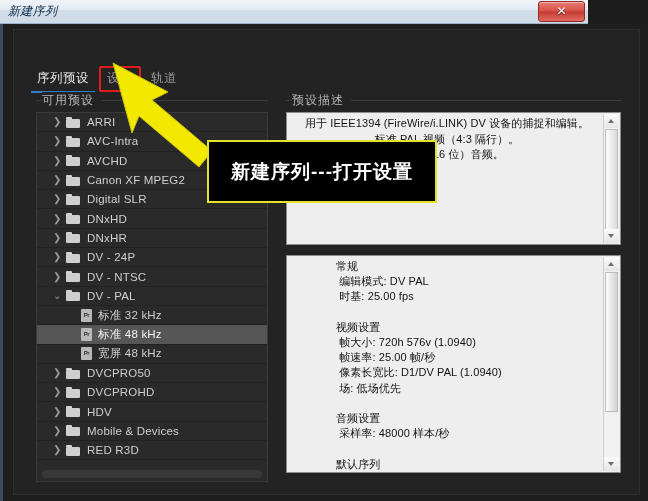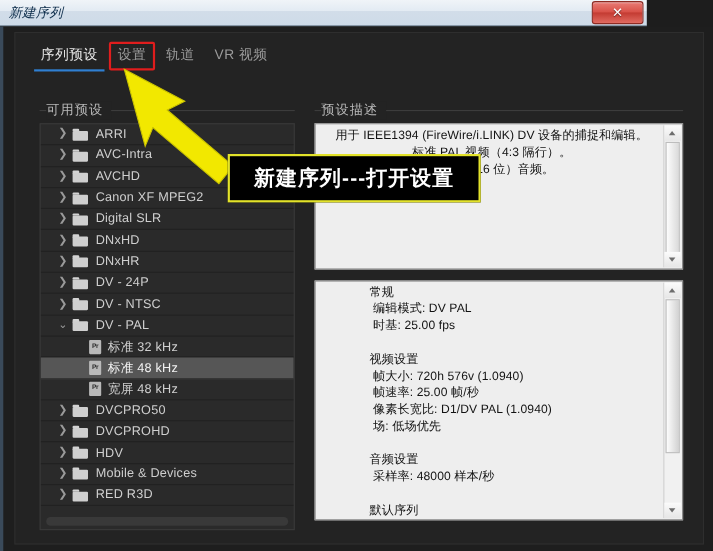--- a/index.html
+++ b/index.html
@@ -99,20 +99,21 @@
     align-items: flex-start;
   }
   .tab {
     position: relative;
     font-size: 12.5px;
     color: #9b9b9b;
     padding: 0 9px 6px 9px;
     white-space: nowrap;
     cursor: pointer;
     letter-spacing: 0.5px;
+    margin-top: 28px;
   }
   .tab.active {
     color: #e9e9e9;
   }
   .tab.active::after {
     content: "";
     position: absolute;
     left: 3px;
     right: 3px;
     bottom: 0;
@@ -352,21 +353,21 @@
   .vs-thumb.grip {
     background: linear-gradient(to right, #fdfdfd, #d2d2d2);
   }
 
   
   .callout {
     position: absolute;
     left: 207px;
     top: 140px;
     width: 230px;
-    height: 44px;
+    height: 63px;
     background: #000000;
     border: 2px solid #e3e32a;
     box-sizing: border-box;
     display: flex;
     align-items: center;
     justify-content: center;
     z-index: 40;
   }
   .callout-text {
     font-size: 19px;
@@ -396,21 +397,20 @@
     </div>
   </div>
 
   <div class="dialog-body">
     <div class="inner-frame">
 
       <div class="tabs">
         <div class="tab active">序列预设</div>
         <div class="tab boxed">设置</div>
         <div class="tab">轨道</div>
-        <div class="tab">VR 视频</div>
       </div>
 
       <div class="group-left">
         <div class="group-rule"></div>
         <div class="group-label">可用预设</div>
         <div class="tree">
           <div class="tree-rows" id="tree-rows">
               <div class="row">
                 <div class="twisty">❯</div>
                 <div class="folder-ico"></div>

